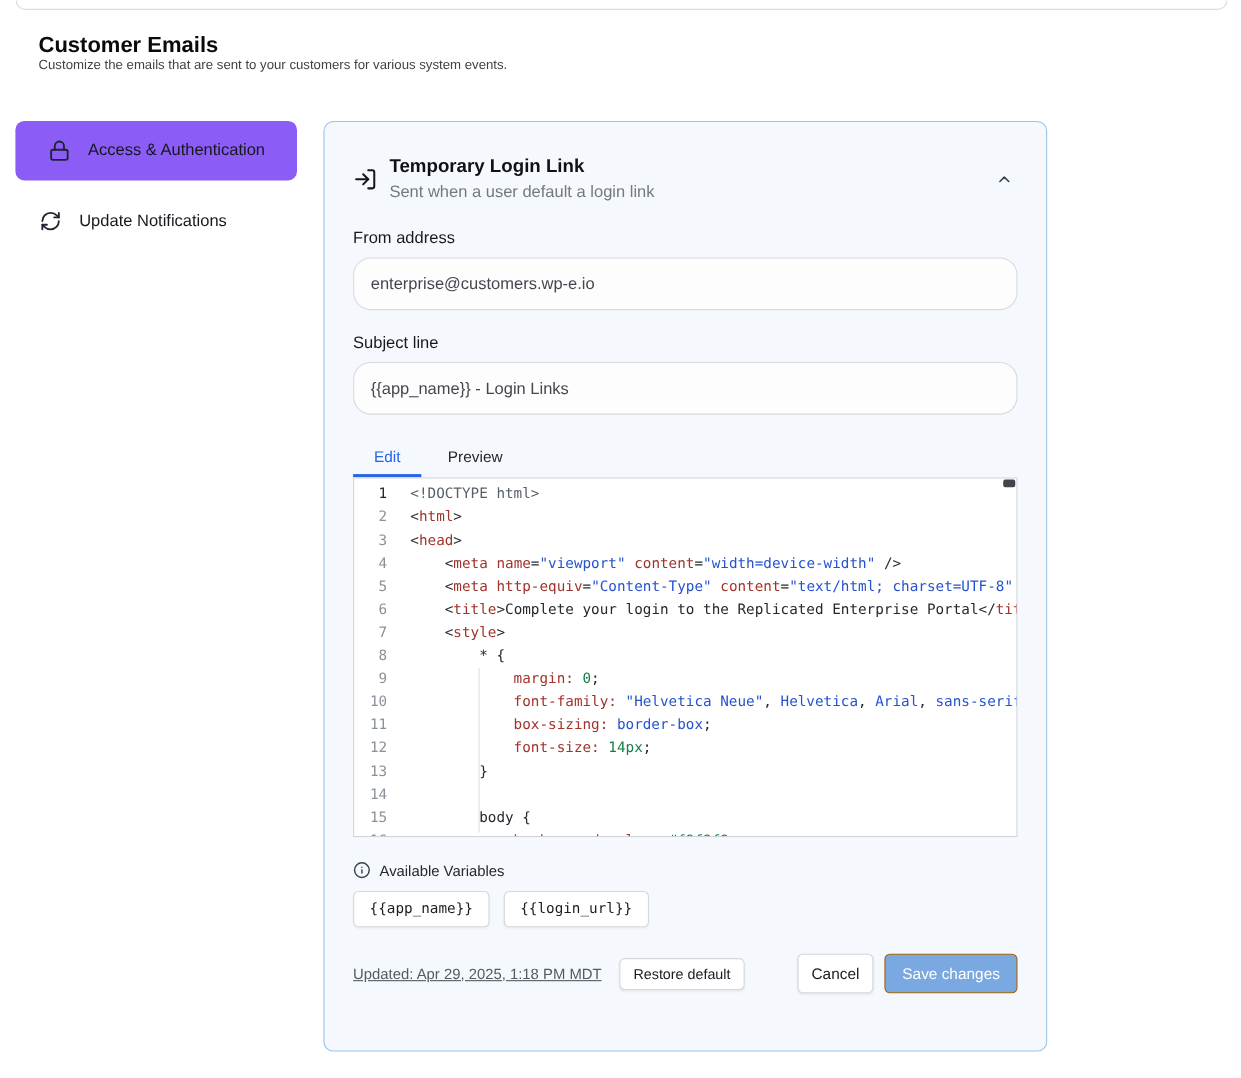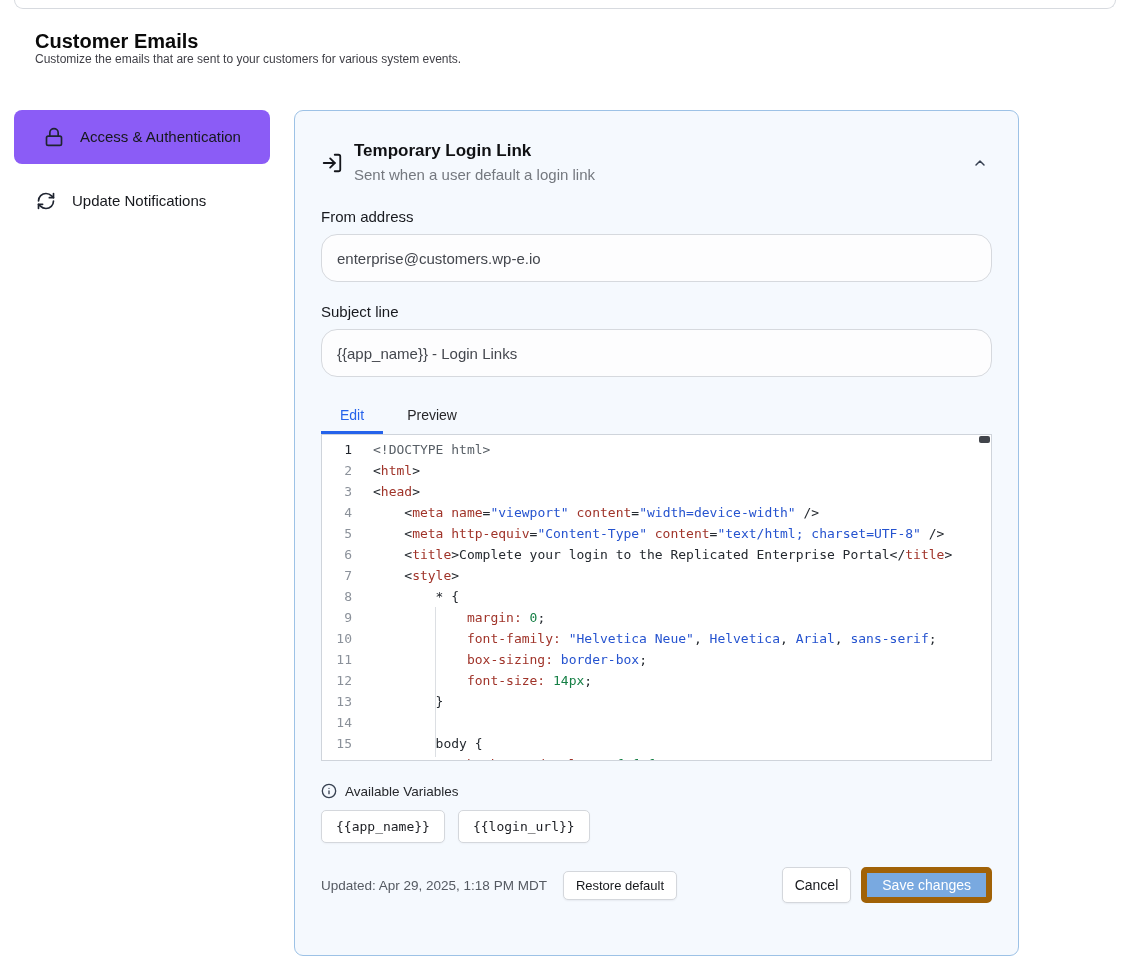--- a/index.html
+++ b/index.html
@@ -27,21 +27,21 @@
   .side-item{
     display:flex;align-items:center;gap:16px;
     padding:15px 14px 15px 22px;border-radius:8px;cursor:pointer;
     background:#ffffff;margin-bottom:10px;
   }
   .side-item.active{background:#8b5cf6;padding-left:30px;}
   .side-icon{flex:0 0 20px;height:20px;color:#1f2430;display:flex;align-items:center;}
   .side-label{font-size:15px;line-height:24px;color:#16181d;}
   
   .panel{
-    position:absolute;left:294px;top:110px;width:725px;height:846px;
+    position:absolute;left:294px;top:110px;width:658px;height:846px;
     box-sizing:border-box;padding:26px 26px 0;
     background:#f5f9fe;border:1px solid #9dc2e6;border-radius:9px;
   }
   .panel-header{display:flex;align-items:center;gap:11px;margin:2px 0 22px;}
   .login-icon{flex:0 0 22px;height:22px;color:#15171c;display:flex;align-items:center;}
   .panel-titles{display:flex;flex-direction:column;}
   .panel-title{font-size:17px;line-height:24px;font-weight:700;color:#101114;}
   .panel-subtle{font-size:15px;line-height:23px;color:#74787f;}
   .chevron-btn{
     margin-left:auto;background:none;border:none;padding:4px;cursor:pointer;
@@ -84,31 +84,31 @@
   .vars-label-row{display:flex;align-items:center;gap:8px;margin-top:22px;font-size:13.5px;color:#26282c;}
   .info-icon{width:16px;height:16px;color:#374151;display:flex;align-items:center;}
   .chips{display:flex;gap:13px;margin-top:11px;}
   .chip{
     font-family:"DejaVu Sans Mono",monospace;font-size:13px;color:#1b1d22;
     background:#ffffff;border:1px solid #d4d7dc;border-radius:5px;
     padding:8px 14px;cursor:pointer;box-shadow:0 1px 2px rgba(16,24,40,.04);
   }
   
   .panel-footer{display:flex;align-items:center;margin-top:24px;}
-  .updated{font-size:13.5px;color:#555a62;}
+  .updated{font-size:13.5px;color:#555a62;text-decoration:underline;}
   .btn{
     font-family:inherit;background:#ffffff;border:1px solid #d4d7dc;border-radius:5px;
     color:#17191d;cursor:pointer;box-shadow:0 1px 2px rgba(16,24,40,.06);
   }
   .btn-restore{margin-left:16px;font-size:13px;padding:6px 12px;}
   .spacer{flex:1;}
   .btn-cancel{font-size:14px;height:36px;padding:0 12px;}
   .btn-save{
     font-size:14px;height:36px;padding:0 15px;margin-left:10px;
-    background:#79a9e0;border:6px solid #a16207;color:#ffffff;box-shadow:none;text-align:right;
+    background:#79a9e0;border:1px solid #a16207;color:#ffffff;box-shadow:none;text-align:right;
   }
   svg{display:block;}
 </style>
 </head>
 <body>
 
 <div class="top-edge"></div>
 
 <h1 class="page-title">Customer Emails</h1>
 <p class="page-sub">Customize the emails that are sent to your customers for various system events.</p>

